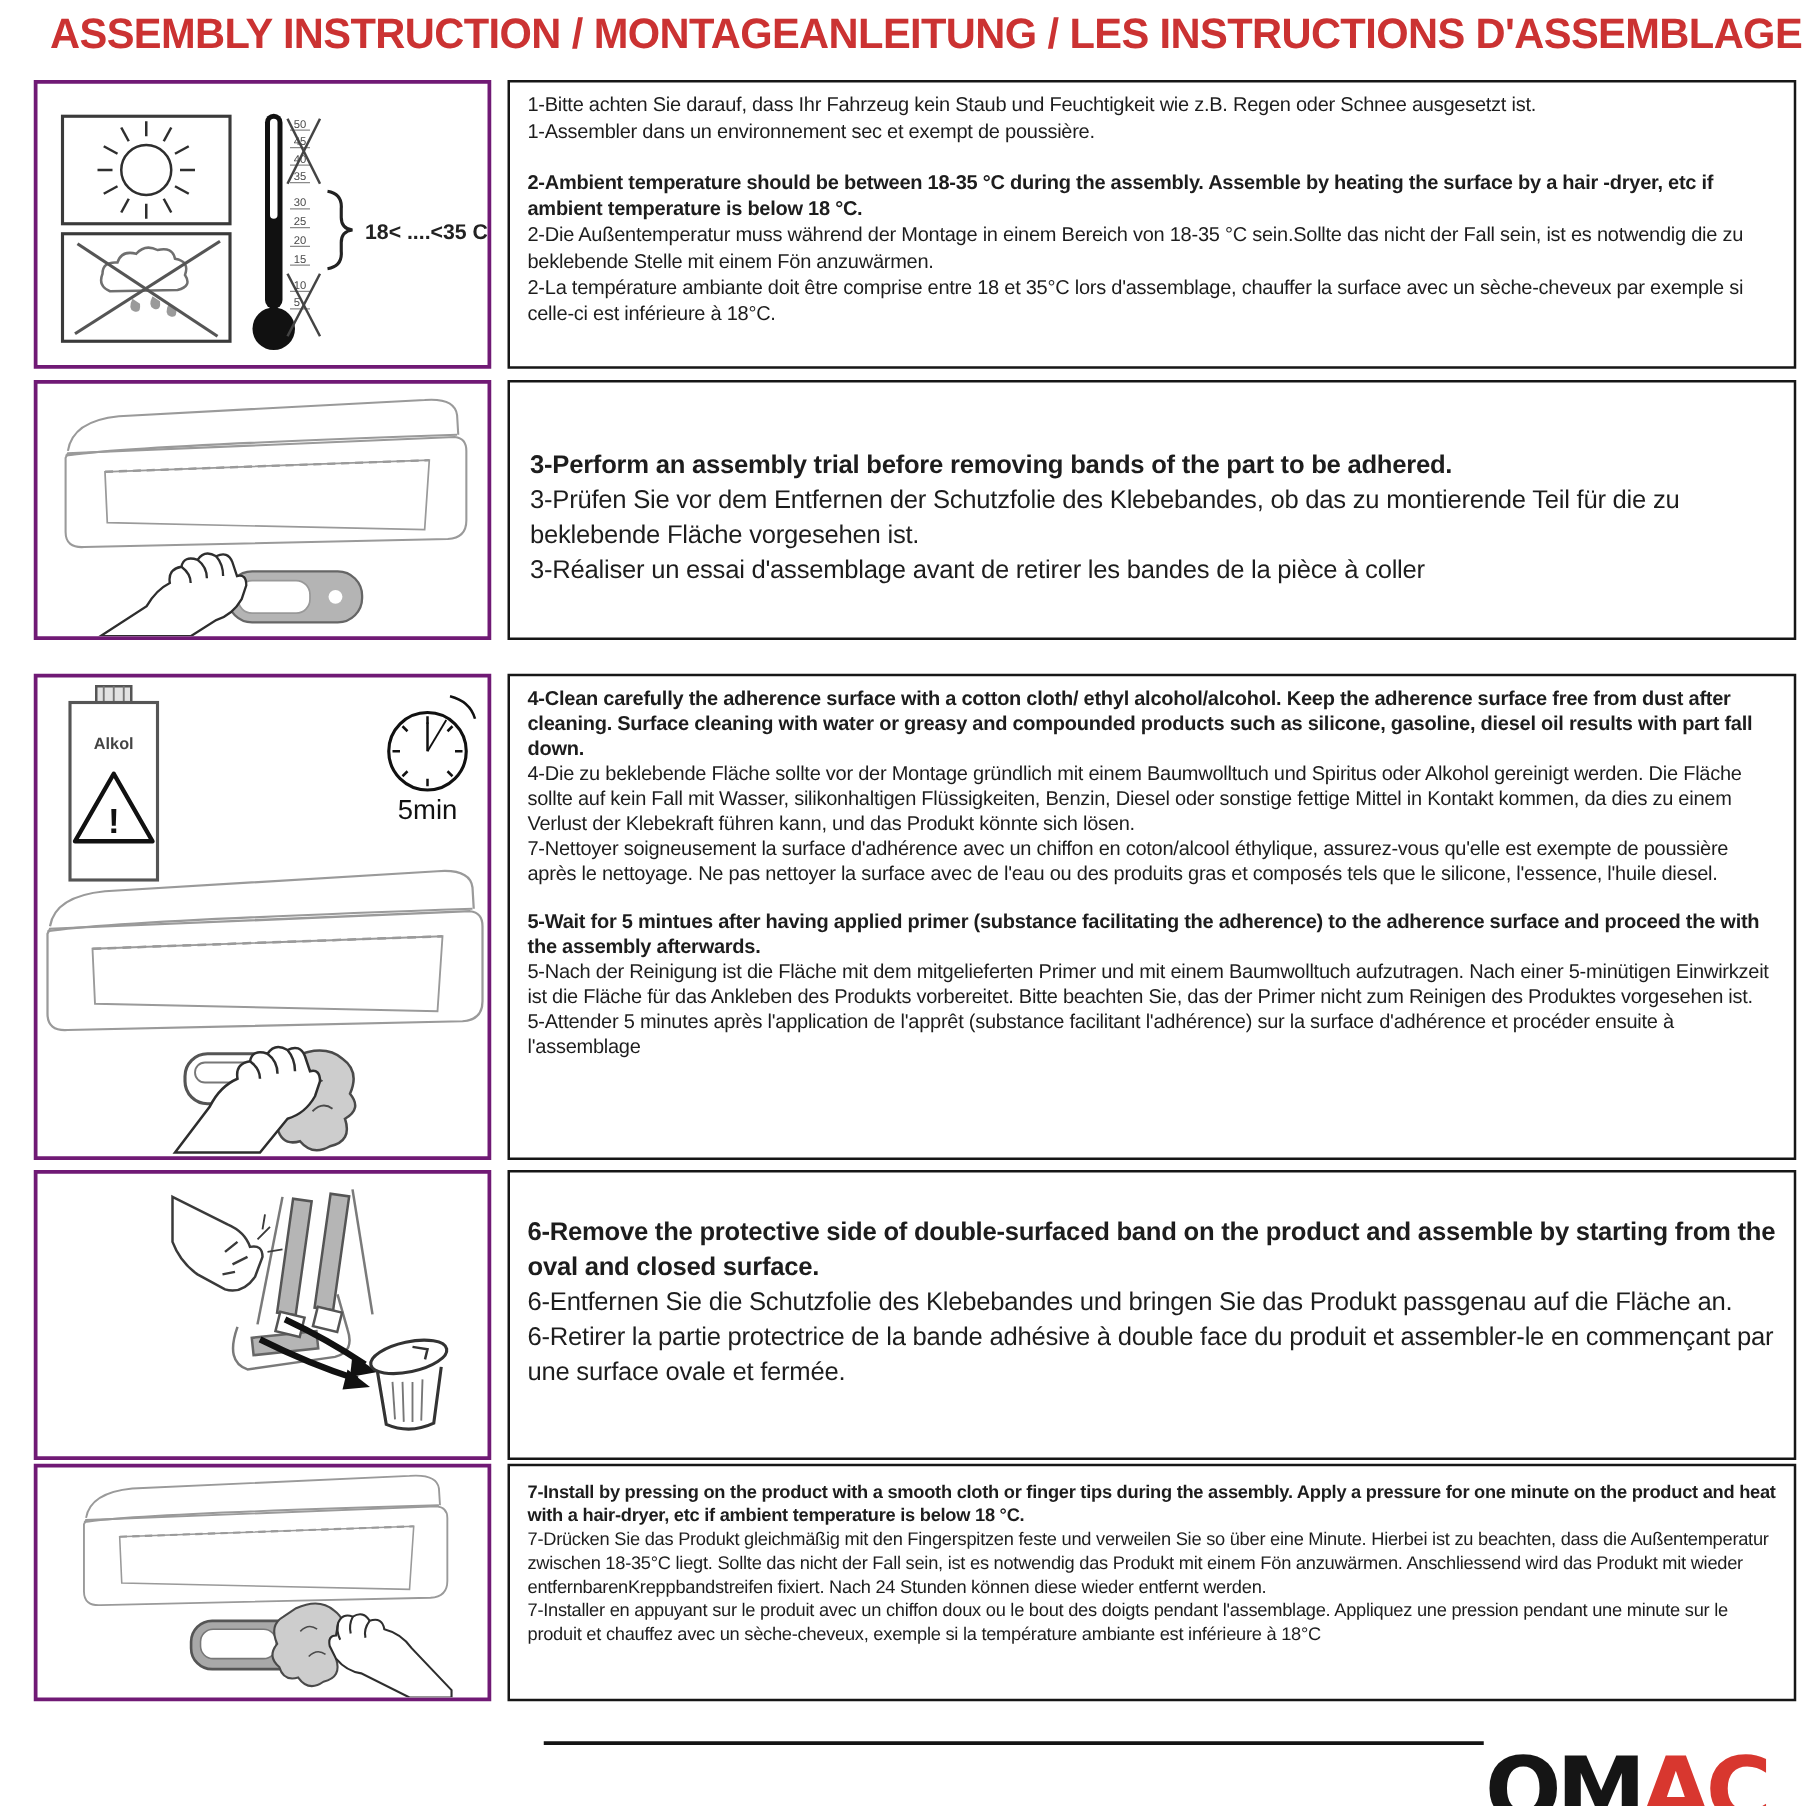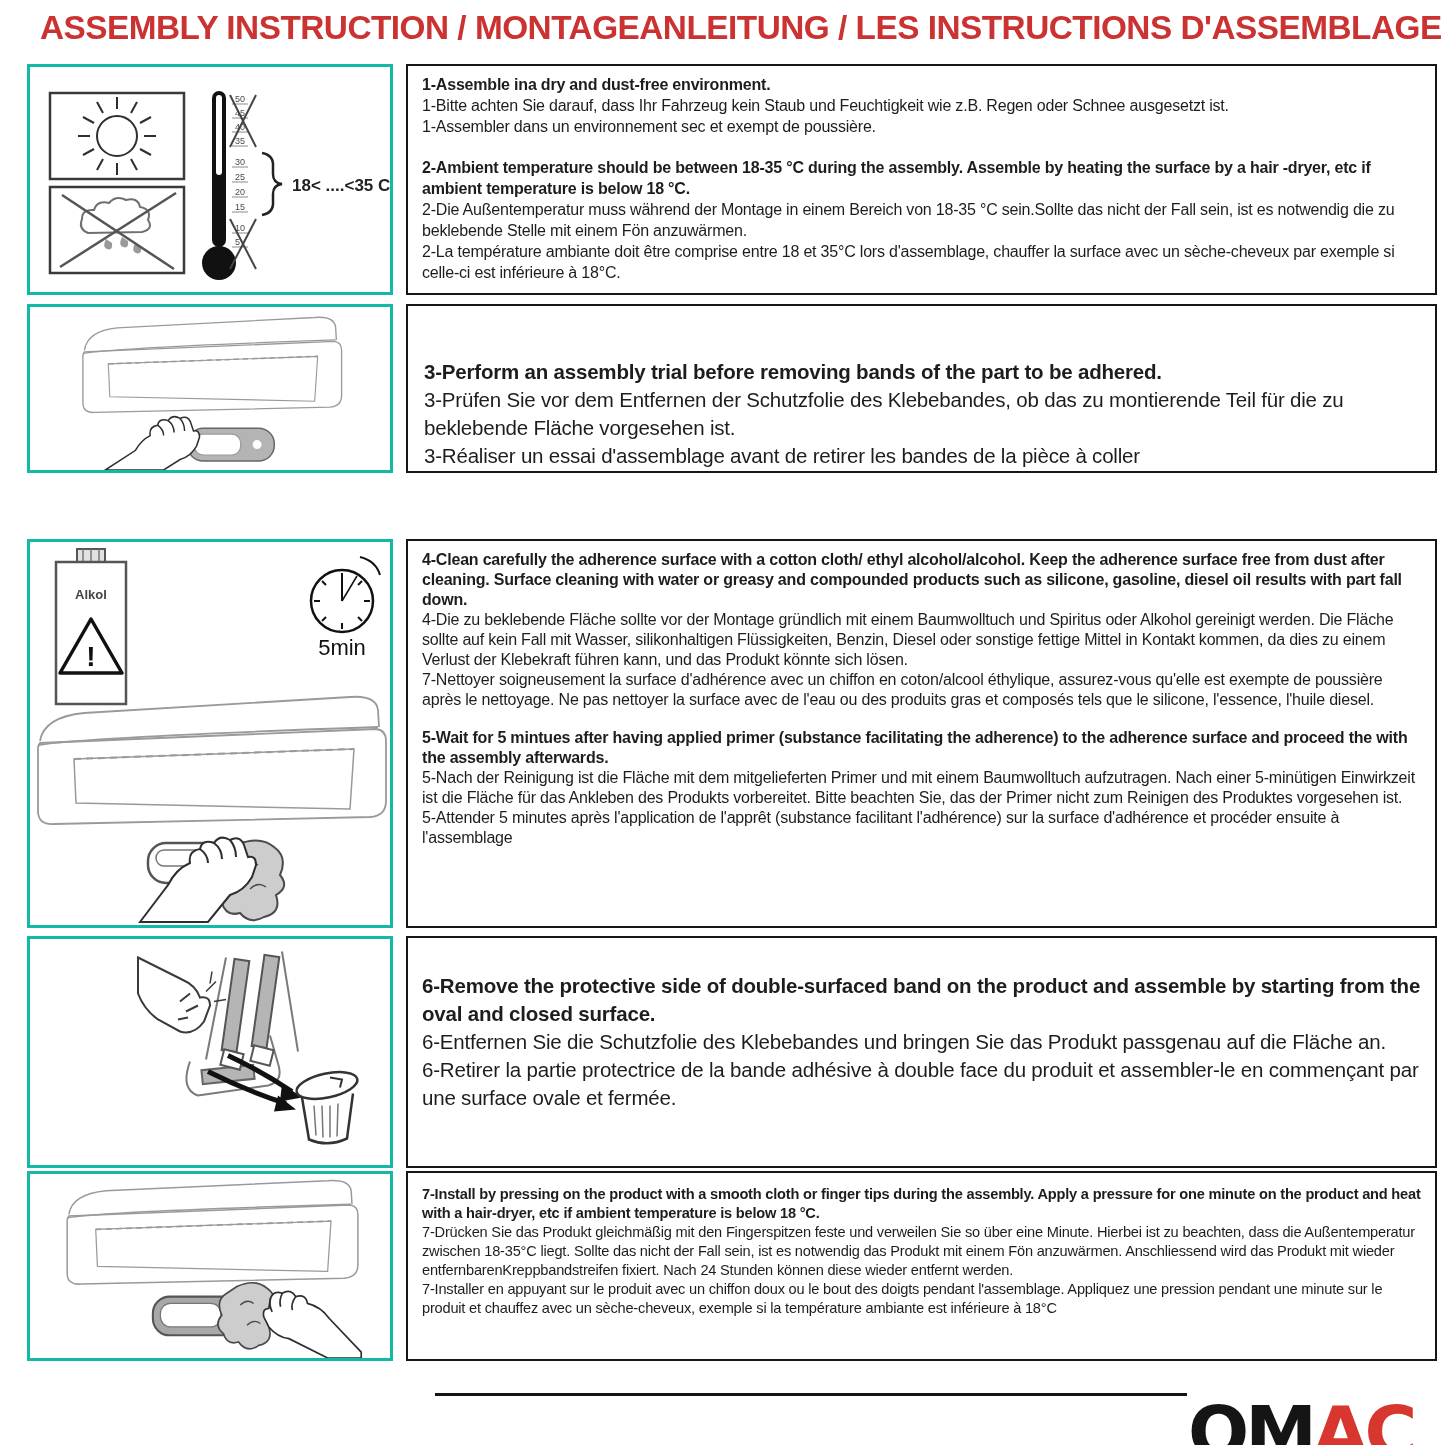--- a/index.html
+++ b/index.html
@@ -8,30 +8,30 @@
     font-family:"Liberation Sans", sans-serif;color:var(--text,#1d1d1d);
     overflow:hidden;
   }
   .title{
     position:absolute;left:40px;top:8px;font-size:34px;font-weight:800;
     color:var(--accent-red,#cb3232);letter-spacing:-0.5px;white-space:nowrap;
     transform:scaleX(0.98);transform-origin:left center;
   }
   .row{position:absolute;left:27px;width:1410px;display:flex;gap:13px;}
   .panel-left{
-    flex:0 0 366px;width:366px;border:3px solid #14b8a6;background:#fff;
+    flex:0 0 366px;width:366px;border:3px solid #701a75;background:#fff;
     box-sizing:border-box;overflow:hidden;
   }
   .panel-left svg{display:block;width:100%;height:100%;}
   .panel-right{
     flex:1;border:2px solid #161616;background:#fff;box-sizing:border-box;
     letter-spacing:-0.2px;
   }
   .row1{top:64px;height:231px;}
-  .row2{top:304px;height:169px;}
+  .row2{top:304px;height:208px;}
   .row3{top:539px;height:389px;}
   .row4{top:936px;height:232px;border-radius:21px;}
   .row5{top:1171px;height:190px;}
   .pad1{padding:8px 14px;}
   .pad2{padding:52px 16px 0;}
   .pad3{padding:9px 14px;}
   .pad4{padding:34px 14px 0;}
   .pad5{padding:12px 14px;}
   .t-sm p{margin:0;font-size:16px;line-height:21px;}
   .t-xs p{margin:0;font-size:16px;line-height:20px;}
@@ -120,21 +120,20 @@
             <line x1="226" y1="28" x2="200" y2="80"></line>
           <line x1="200" y1="152" x2="226" y2="202"></line>
             <line x1="226" y1="152" x2="200" y2="202"></line>
         </g>
       </g>
       <path d="M232,86 Q244,88 243,100 L243,107 Q243,116 252,117 Q243,118 243,127 L243,134 Q244,146 232,148" fill="none" stroke="#222" stroke-width="2.5"></path>
       <text x="262" y="124" font-size="17" font-weight="600" fill="#222">18&lt; ....&lt;35 C</text>
     </svg>
   </div>
   <div class="panel-right pad1 t-sm">
-    <p class="b">1-Assemble ina dry and dust-free environment.</p>
     <p>1-Bitte achten Sie darauf, dass Ihr Fahrzeug kein Staub und Feuchtigkeit wie z.B. Regen oder Schnee ausgesetzt ist.</p>
     <p>1-Assembler dans un environnement sec et exempt de poussière.</p>
     <div class="gap"></div>
     <p class="b">2-Ambient temperature should be between 18-35 °C  during the assembly. Assemble by heating the surface by a hair -dryer, etc if ambient temperature is below 18 °C.</p>
     <p>2-Die Außentemperatur muss während der Montage in einem Bereich von 18-35 °C  sein.Sollte das nicht der Fall sein, ist es notwendig die zu beklebende Stelle mit einem Fön anzuwärmen.</p>
     <p>2-La température ambiante doit être comprise entre 18 et 35°C lors d'assemblage, chauffer la surface avec un sèche-cheveux par exemple si celle-ci est inférieure à 18°C.</p>
   </div>
 </div>
 
 <div class="row row2">

